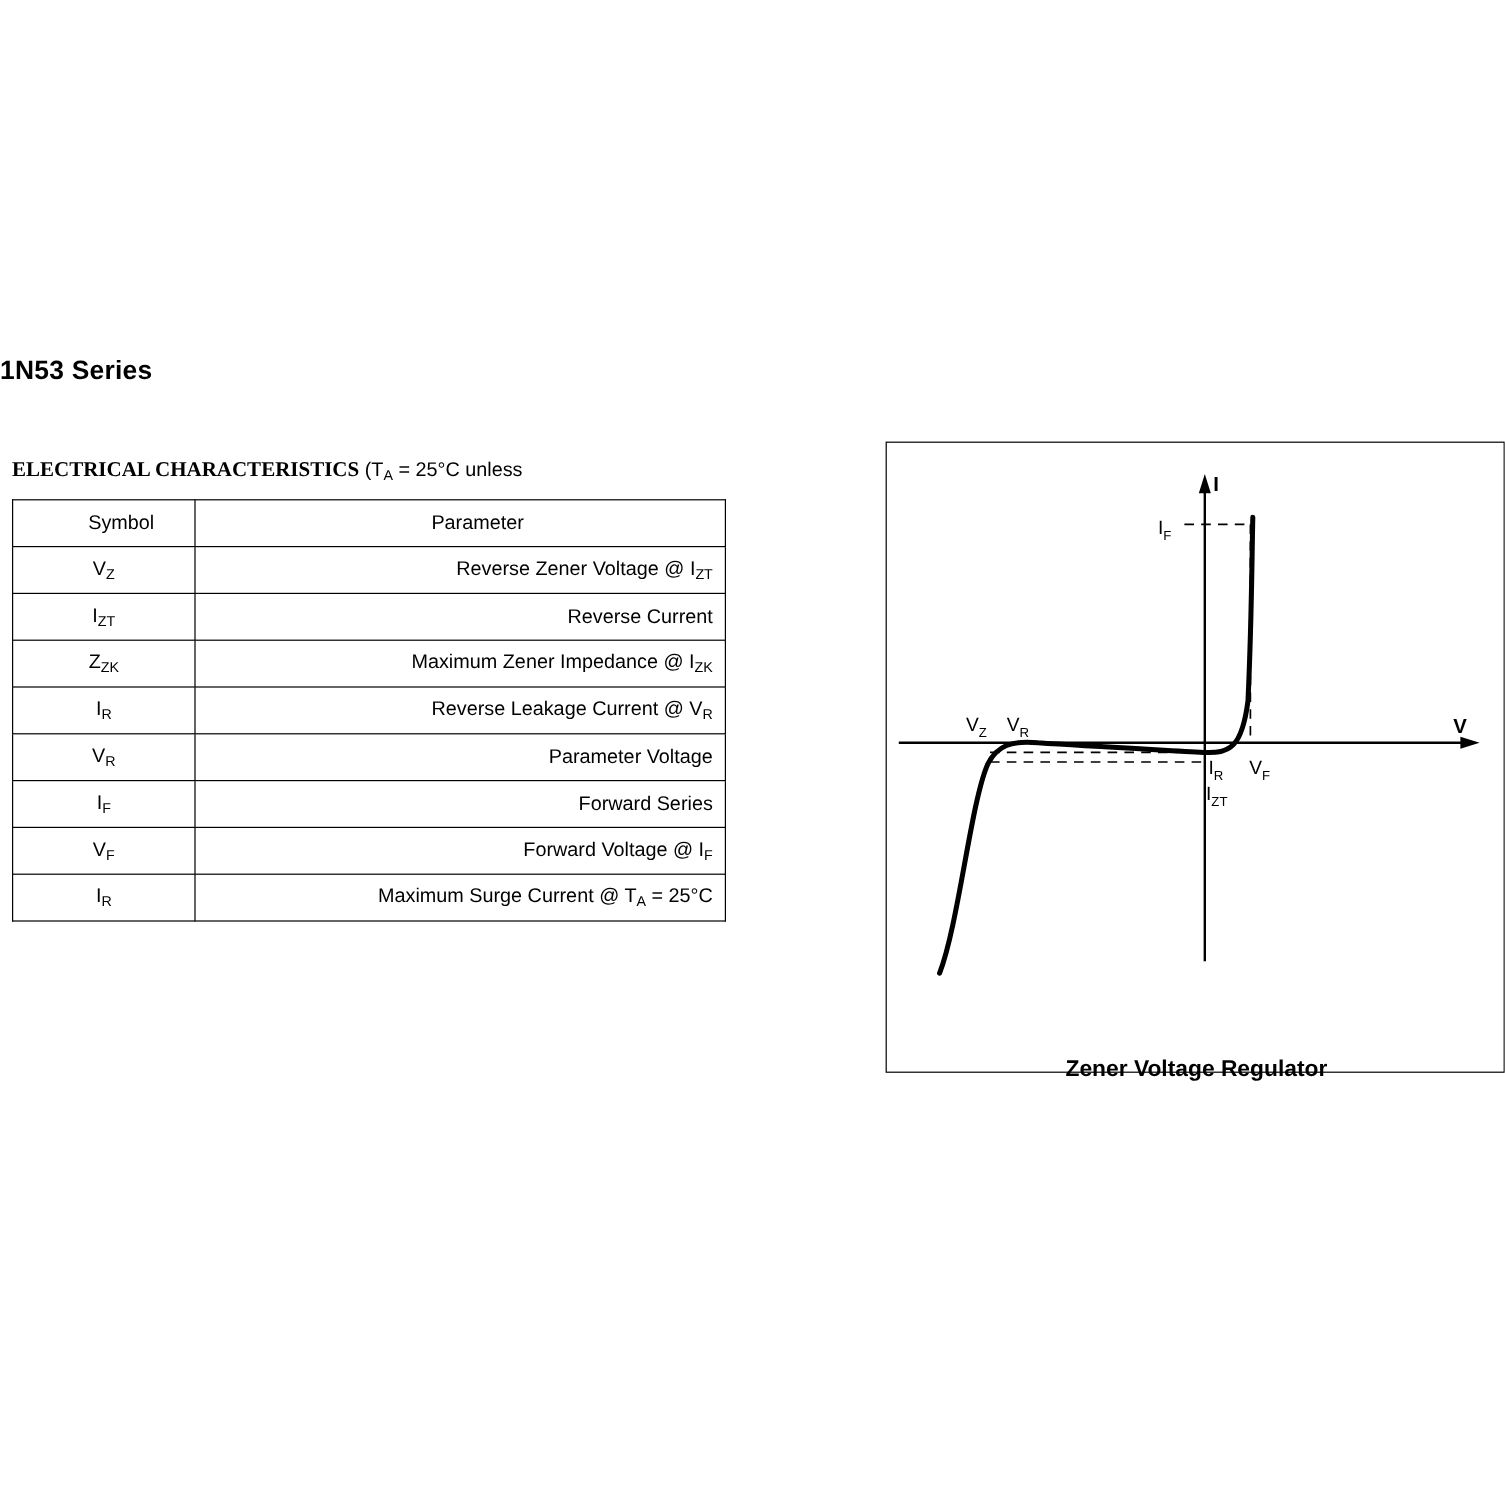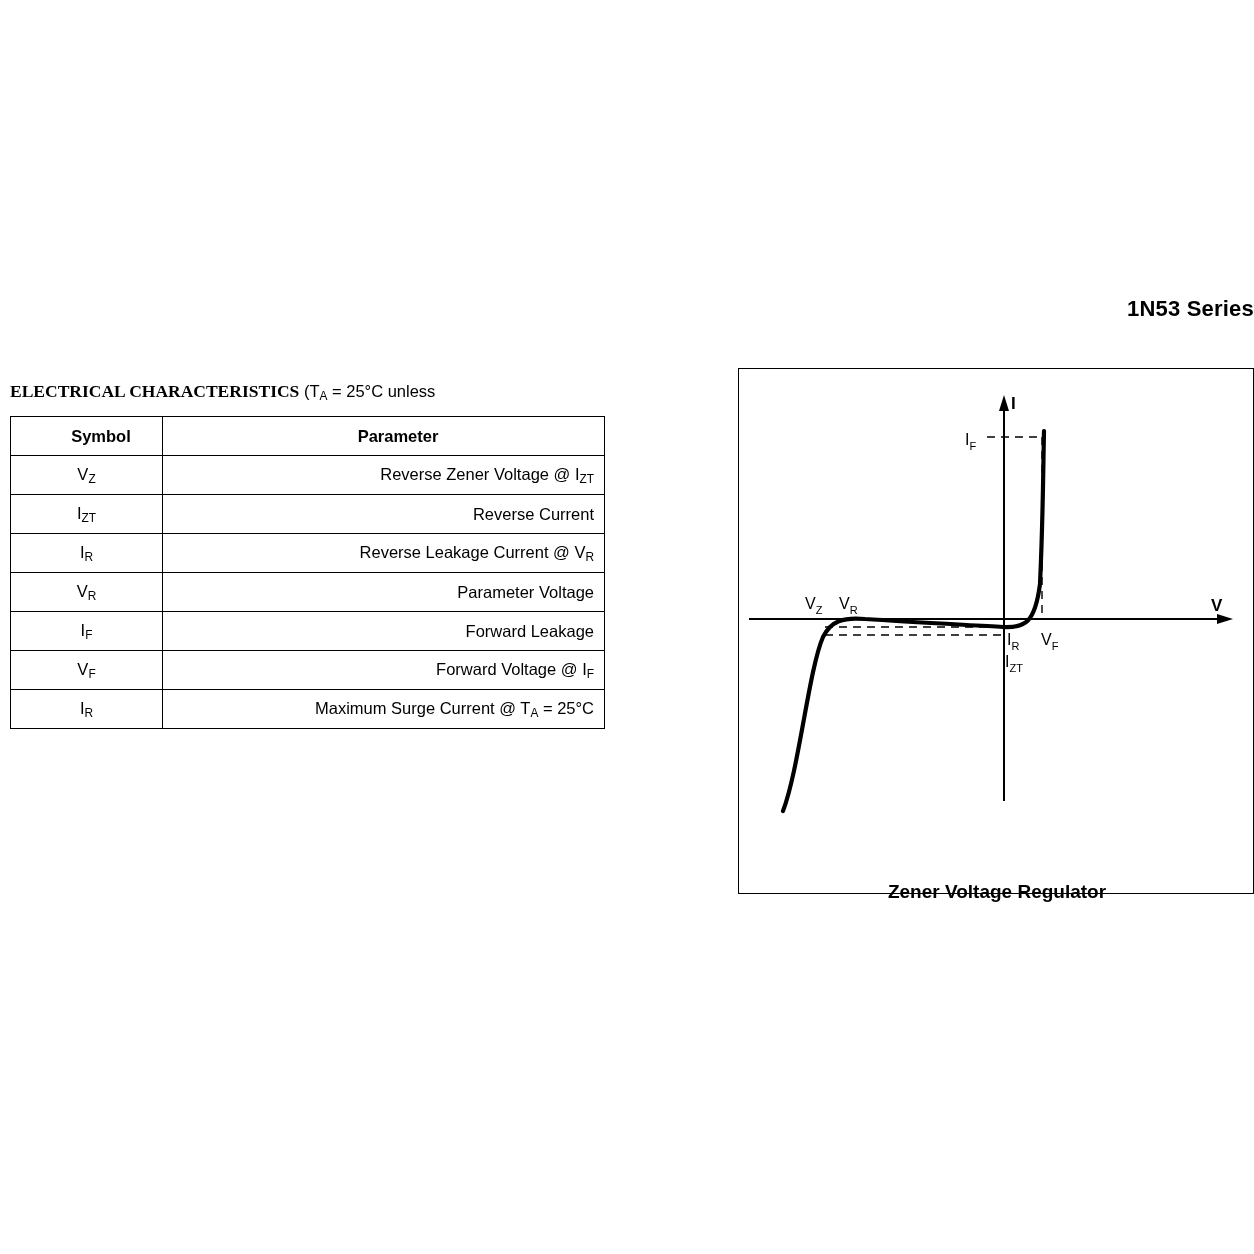--- a/index.html
+++ b/index.html
@@ -13,21 +13,21 @@
     font-family: "Liberation Sans", sans-serif;
     color: #000000;
     position: relative;
     overflow: hidden;
   }
   .page-title {
     position: absolute;
     top: 296px;
     left: 0;
     width: 1254px;
-    text-align: right;
+    text-align: left;
     font-size: 22px;
     font-weight: bold;
     letter-spacing: 0.2px;
   }
   
   .left-col {
     position: absolute;
     left: 10px;
     top: 380px;
     width: 600px;
@@ -54,21 +54,21 @@
   }
   table.ec td, table.ec th {
     border: 1.6px solid #000;
     height: 38px;
     padding: 0 10px;
     font-size: 16.5px;
     vertical-align: middle;
     text-align: right;
   }
   table.ec th {
-    font-weight: bold;
+    font-weight: normal;
     text-align: center;
     height: 38px;
     padding-left: 39px;
   }
   table.ec .symcol {
     width: 102px;
     text-align: center;
   }
   
   .figure-box {
@@ -130,30 +130,34 @@
     <tbody>
       <tr>
         <td class="symcol">V<sub>Z</sub></td>
         <td>Reverse Zener Voltage @ I<sub>ZT</sub></td>
       </tr>
       <tr>
         <td class="symcol">I<sub>ZT</sub></td>
         <td>Reverse Current</td>
       </tr>
       <tr>
+        <td class="symcol">Z<sub>ZK</sub></td>
+        <td>Maximum Zener Impedance @ I<sub>ZK</sub></td>
+      </tr>
+      <tr>
         <td class="symcol">I<sub>R</sub></td>
         <td>Reverse Leakage Current @ V<sub>R</sub></td>
       </tr>
       <tr>
         <td class="symcol">V<sub>R</sub></td>
         <td>Parameter Voltage</td>
       </tr>
       <tr>
         <td class="symcol">I<sub>F</sub></td>
-        <td>Forward Leakage</td>
+        <td>Forward Series</td>
       </tr>
       <tr>
         <td class="symcol">V<sub>F</sub></td>
         <td>Forward Voltage @ I<sub>F</sub></td>
       </tr>
       <tr>
         <td class="symcol">I<sub>R</sub></td>
         <td>Maximum Surge Current @ T<sub>A</sub> = 25°C</td>
       </tr>
     </tbody>

